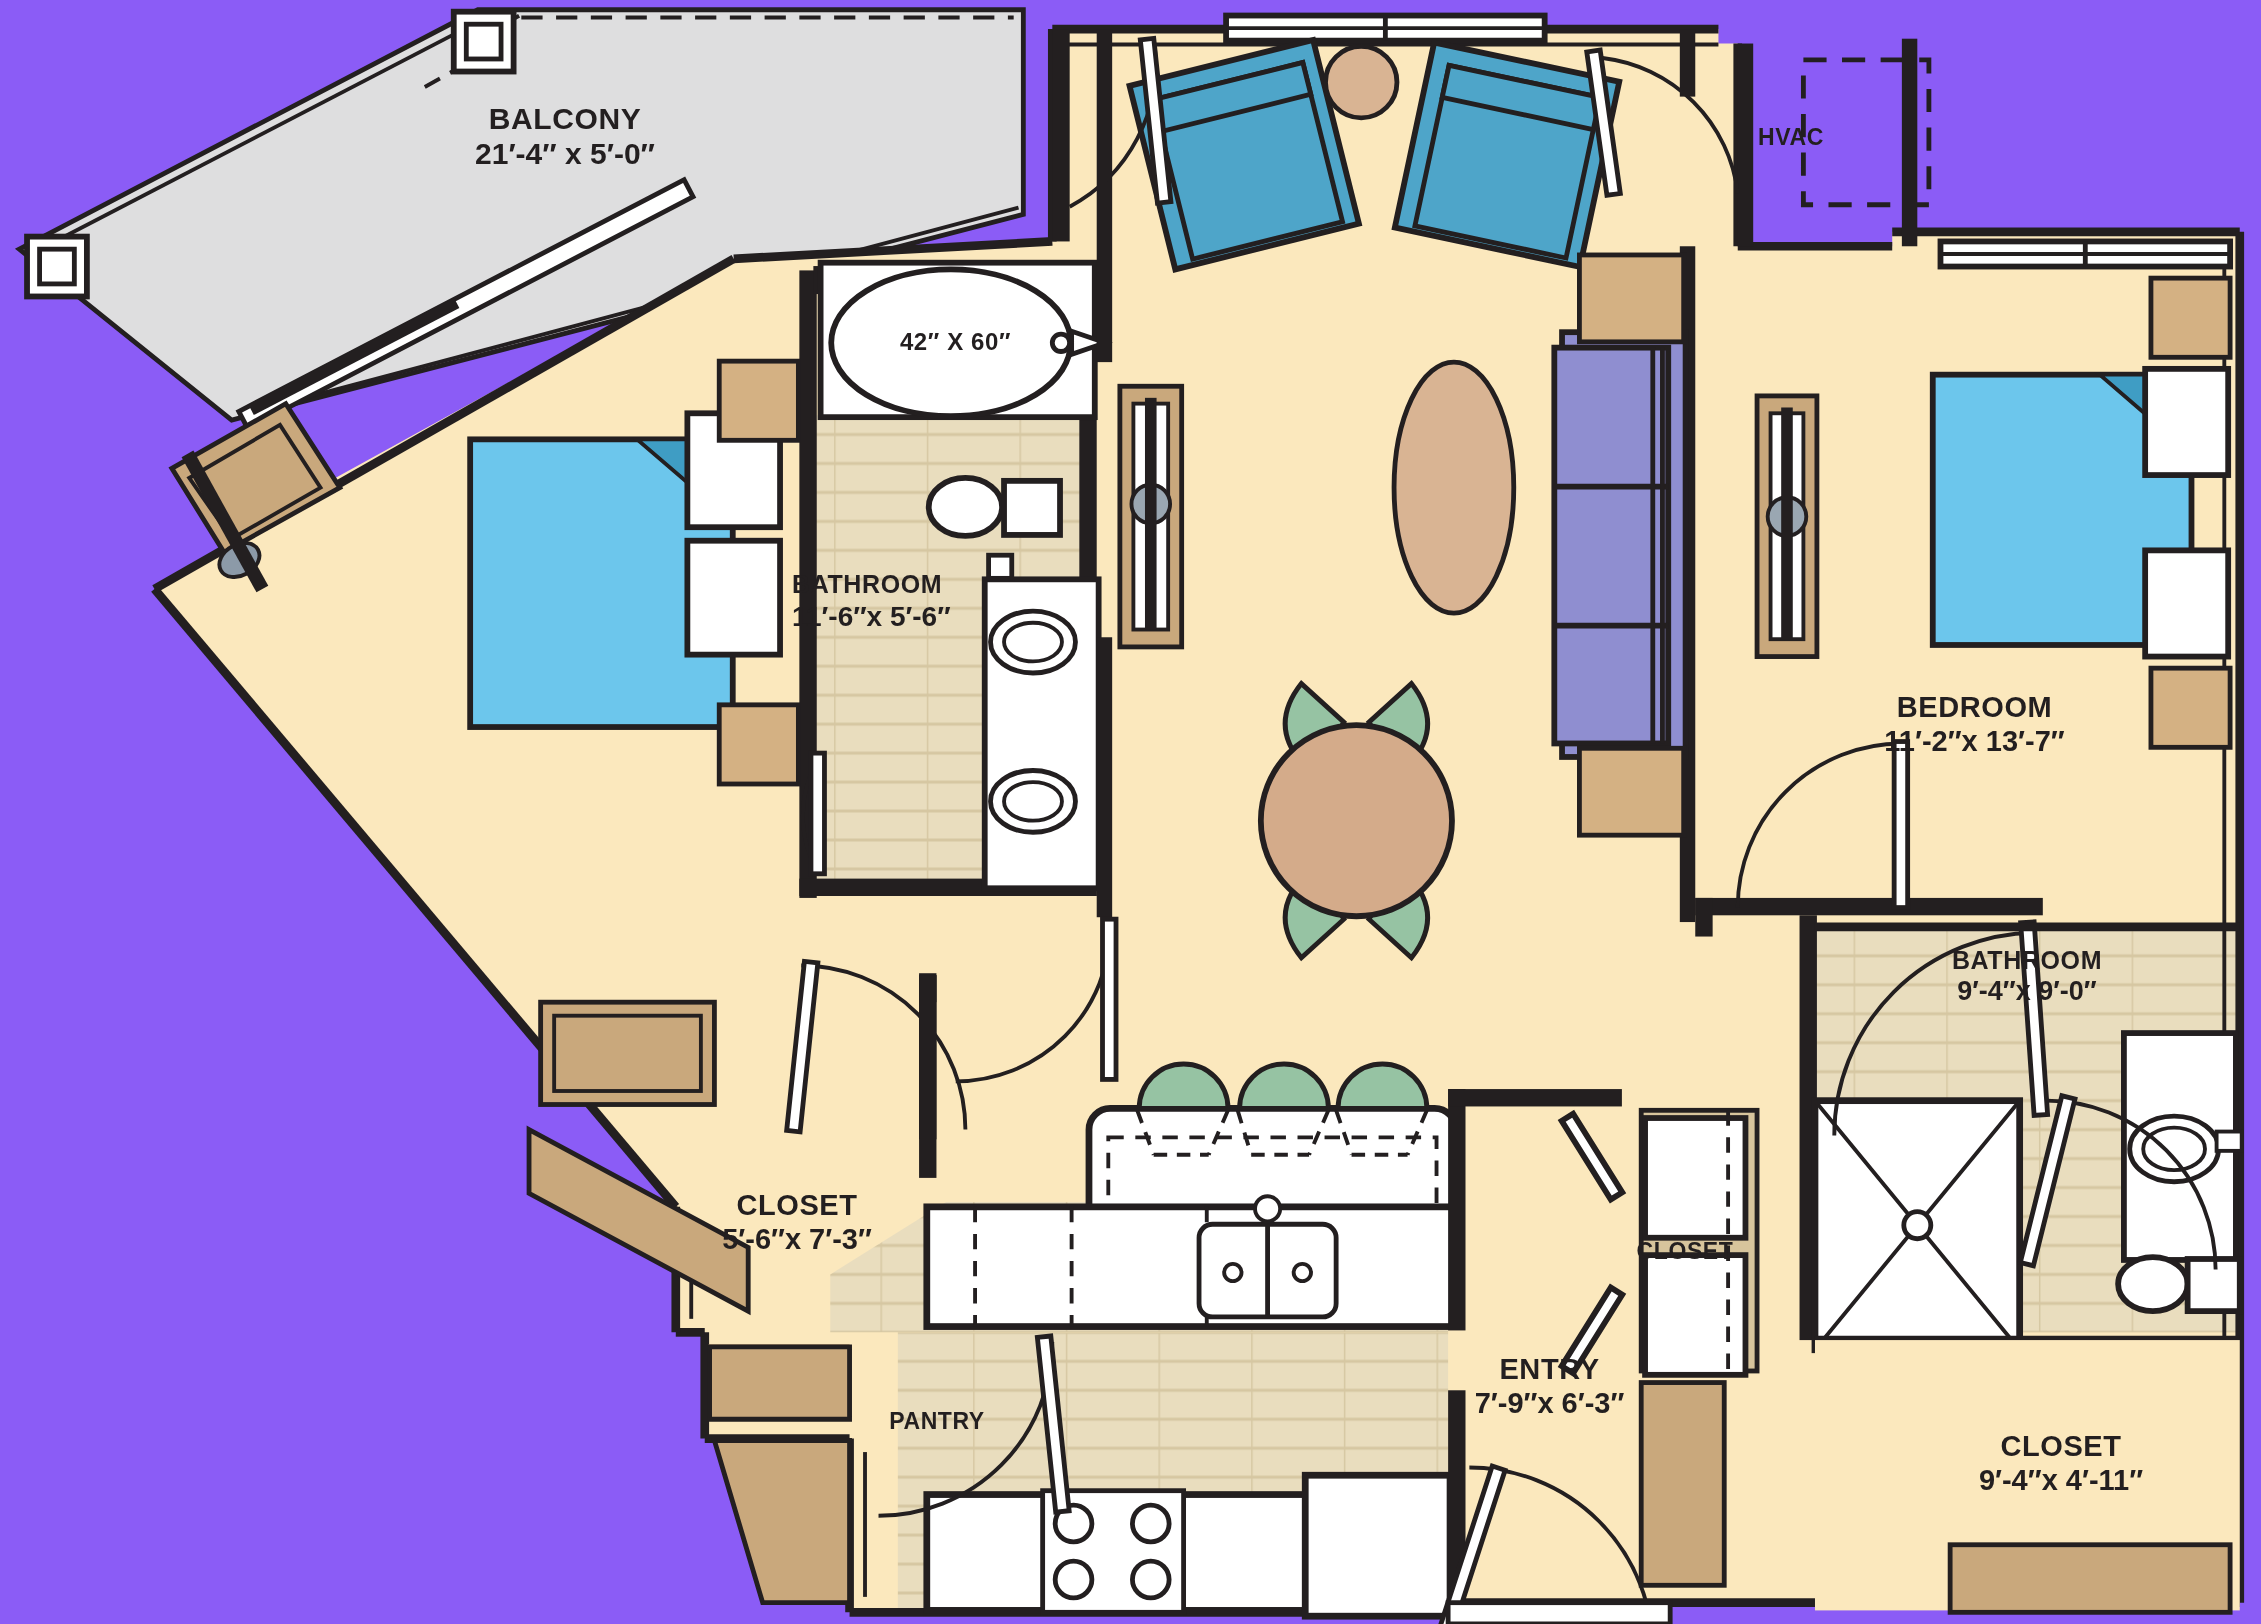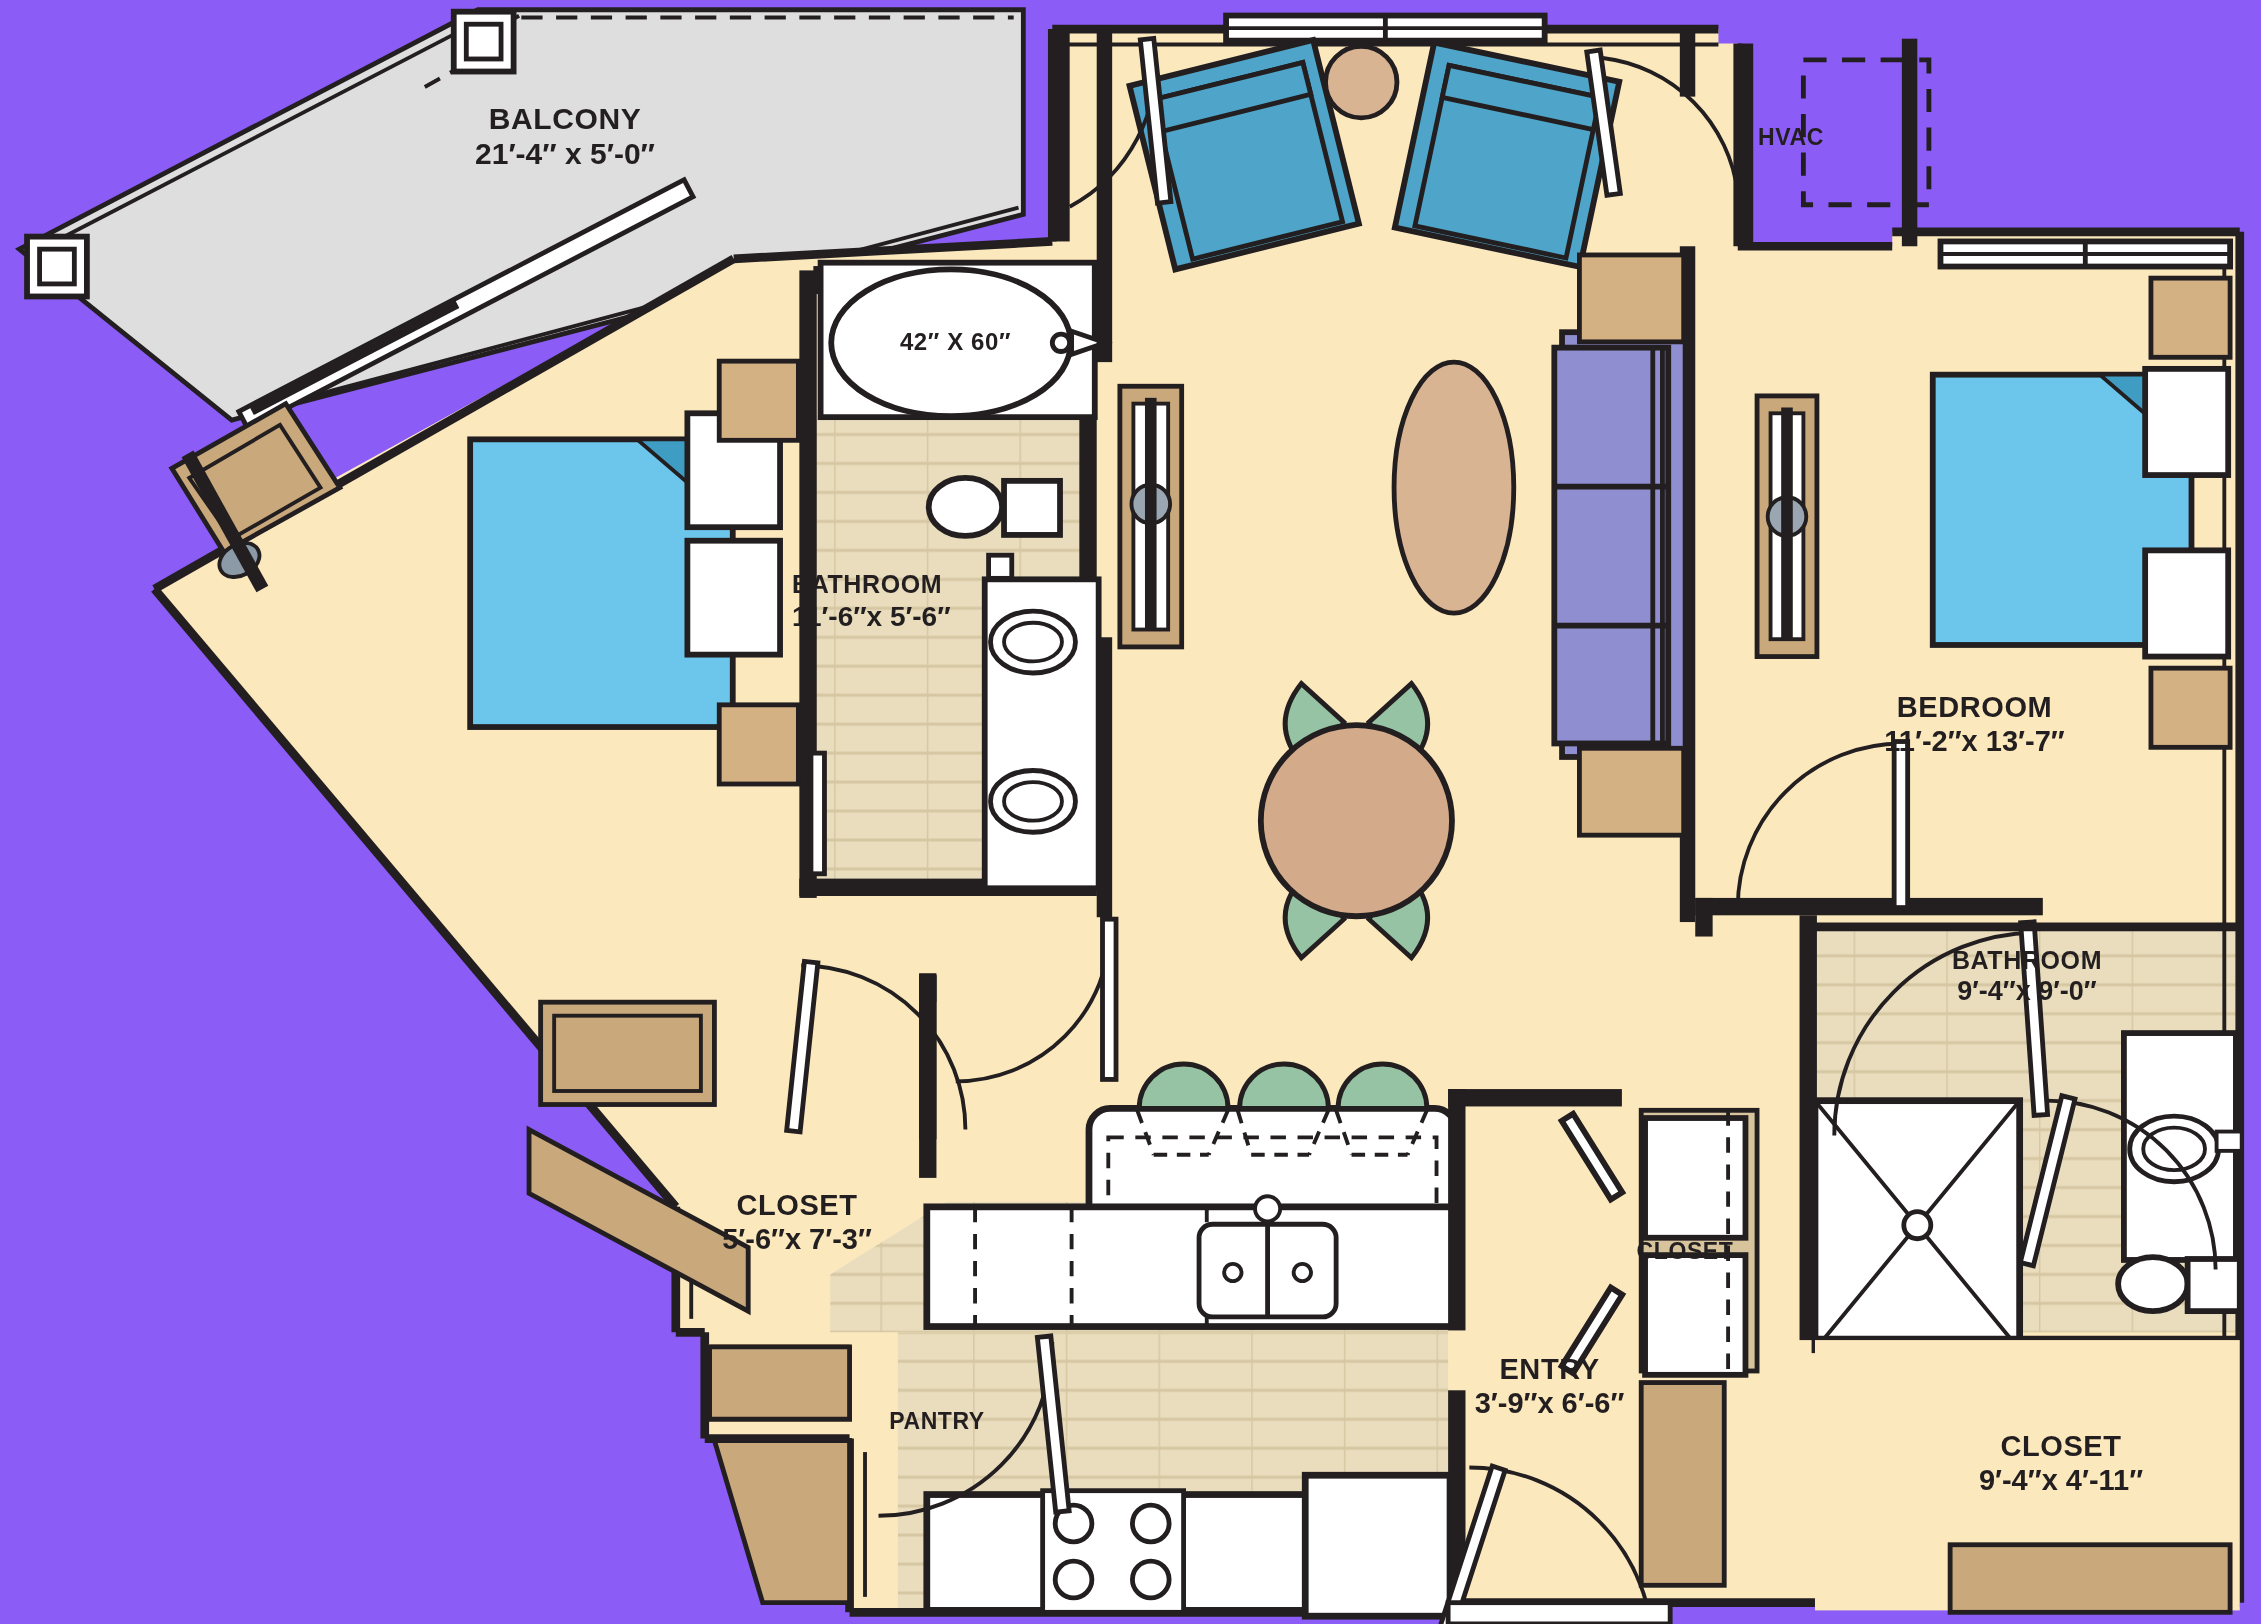--- a/index.html
+++ b/index.html
@@ -459,21 +459,21 @@
 </div>
 
 <div class="lbl" style="left:1921px;top:1429px;width:280px;">
   <span class="rm">CLOSET</span>
   <span class="dim">9′-4″x 4′-11″</span>
 </div>
 
 
 <div class="lbl" style="left:1419px;top:1352px;width:261px;">
   <span class="rm">ENTRY</span>
-  <span class="dim">3′-9″x 6′-6″</span>
+  <span class="dim">7′-9″x 6′-3″</span>
 </div>
 
 <div class="lbl tiny" style="left:850px;top:1408px;width:174px;">
   <span class="rm">PANTRY</span>
 </div>
 
 <div class="lbl tiny" style="left:1598px;top:1238px;width:174px;">
   <span class="rm">CLOSET</span>
 </div>
 

